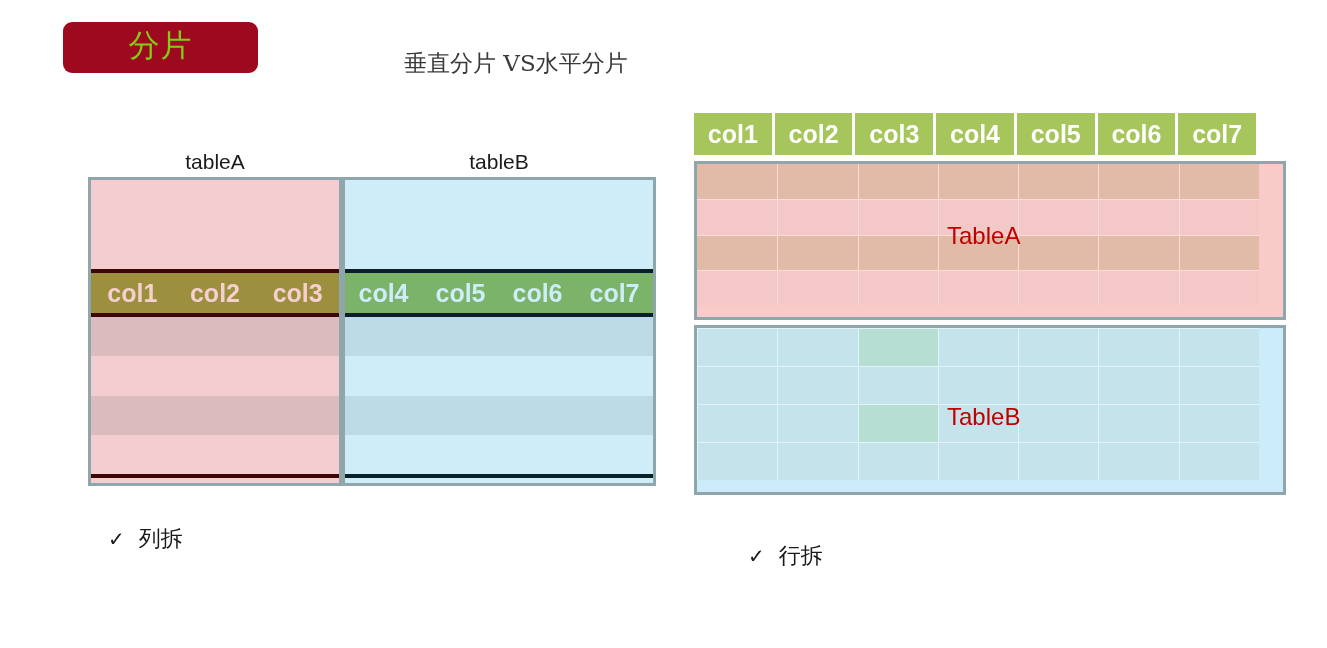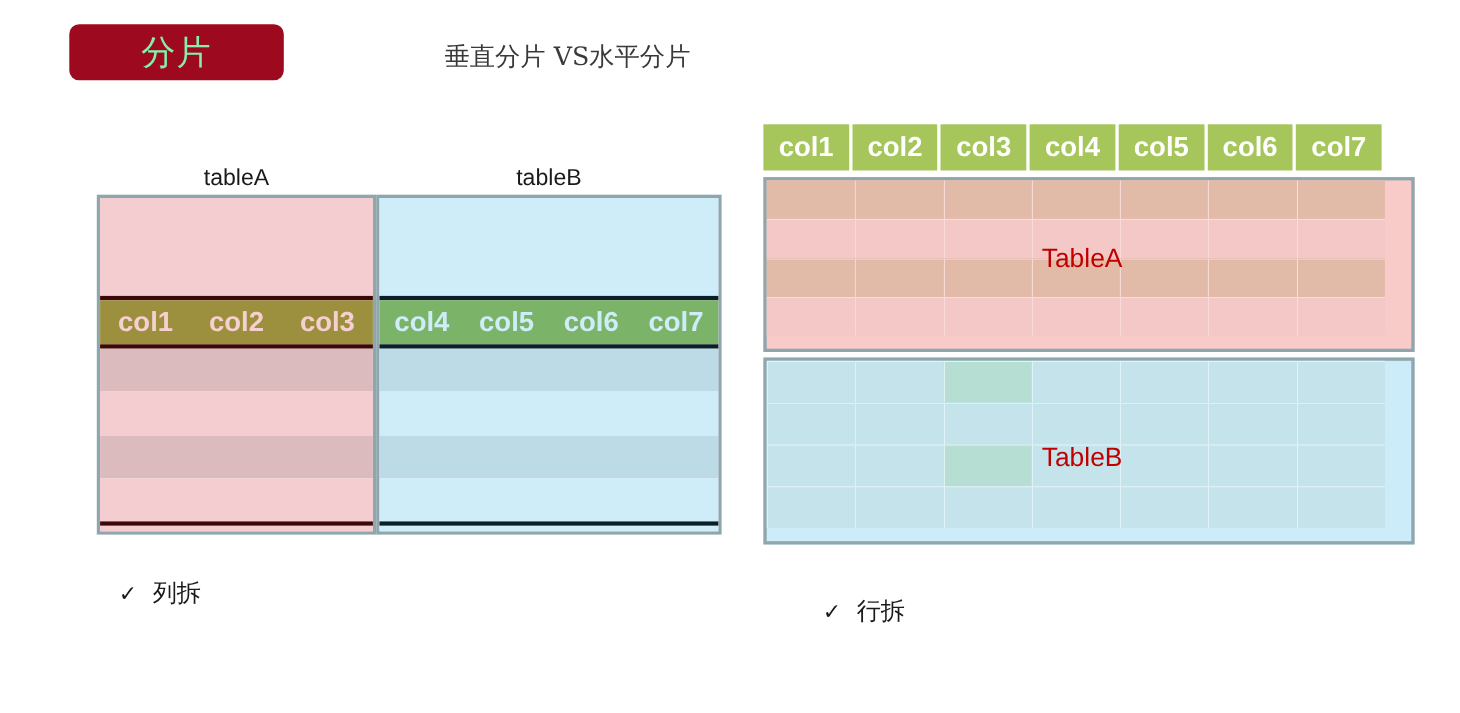--- a/index.html
+++ b/index.html
@@ -22,30 +22,30 @@
     top: 22px;
     width: 195px;
     height: 51px;
     background: #9d0a1f;
     border-radius: 9px;
     display: flex;
     align-items: center;
     justify-content: center;
   }
   #title-badge .badge-text {
-    color: #86efac;
-    font-family: Liberation Serif, serif;
+    color: #84cc16;
+    font-family: Liberation Mono, monospace;
     font-size: 31px;
     letter-spacing: 1px;
     line-height: 1;
   }
   #subtitle {
     position: absolute;
     left: 404px;
-    top: 36px;
+    top: 48px;
     font-family: "DejaVu Serif", "Liberation Serif", serif;
     font-size: 23px;
     color: #3a3a3a;
     white-space: nowrap;
   }
 
   
   #vertical-diagram {
     position: absolute;
     left: 88px;

